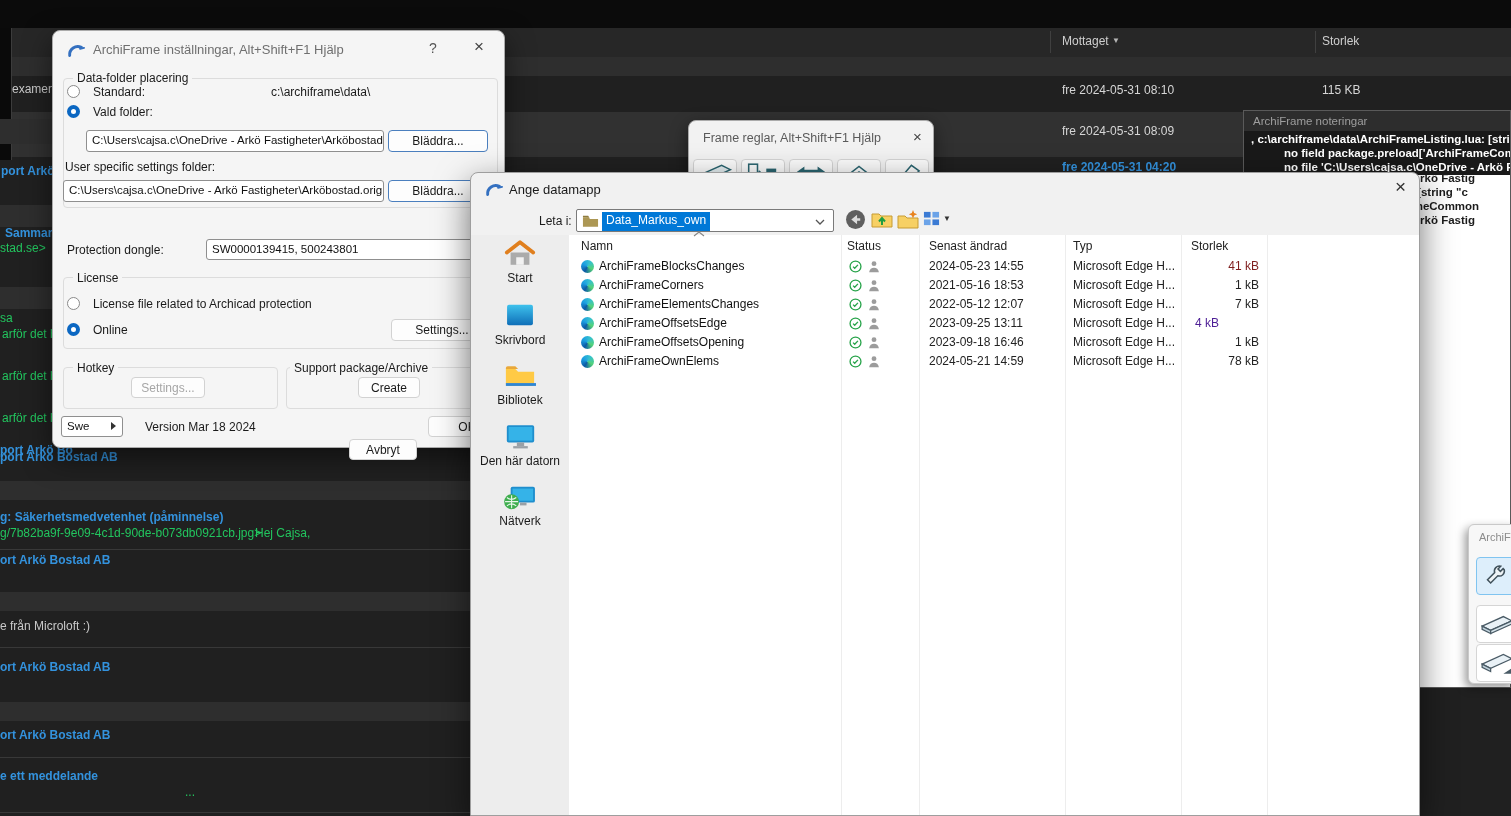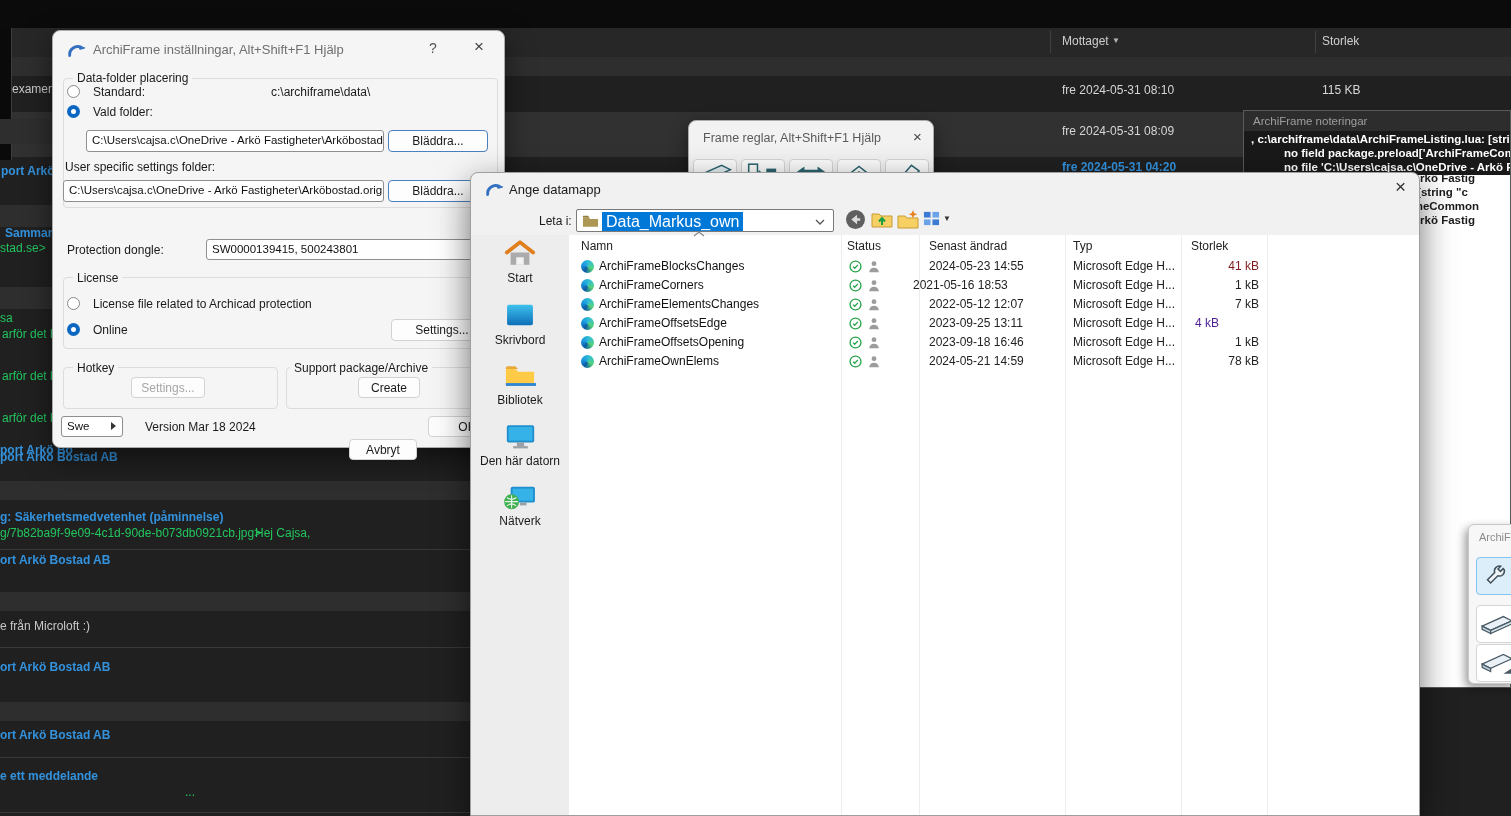--- a/index.html
+++ b/index.html
@@ -205,21 +205,21 @@
   </svg>
   <div class="dlg-title" style="left:38px;top:9px;color:#1a1a1a">Ange datamapp</div>
   <div class="x" style="left:924px;top:5px;font-size:19px;color:#333">×</div>
 
   <div class="lbl" style="left:68px;top:41px">Leta i:</div>
   <div class="abs" style="left:105px;top:36px;width:258px;height:23px;background:#fff;border:1px solid #7a7a7a;border-radius:2px;box-sizing:border-box">
     <svg width="17" height="14" viewBox="0 0 18 14" style="position:absolute;left:5px;top:4px">
       <path d="M1 3 v-1.5 h5.5 l1.5 2" fill="#8f7c40"></path>
       <path d="M1 3 h6 l1.5 2 H17 v8 H1z" fill="#ac9754"></path>
     </svg>
-    <div class="abs" style="left:25px;top:2px;height:17px;background:#0078d7;color:#fff;font-size:16px;padding:1px 4px;white-space:nowrap">Data_Markus_own</div>
+    <div class="abs" style="left:25px;top:2px;height:17px;background:#0078d7;color:#fff;font-size:12px;padding:1px 4px;white-space:nowrap">Data_Markus_own</div>
     <svg width="10" height="6" viewBox="0 0 10 6" style="position:absolute;right:8px;top:9px">
       <path d="M1 1 L5 5 L9 1" fill="none" stroke="#555" stroke-width="1.3"></path>
     </svg>
   </div>
   <div class="abs" style="left:374px;top:36px;width:21px;height:21px">
     <svg width="21" height="21" viewBox="0 0 20 20">
       <circle cx="10" cy="10" r="9" fill="#5f5f5f"></circle>
       <path d="M11.5 5.5 L6 10 l5.5 4.5 v-3.2 h3 v-2.6 h-3z" fill="#dcdcdc"></path>
     </svg>
   </div>
@@ -322,21 +322,21 @@
     <span class="abs" style="left:12px;top:3px;width:13px;height:13px;border-radius:50%;background:conic-gradient(from 210deg,#0c59a4,#1b9de2,#35c1cf,#54d378,#0c59a4)"></span>
     <span class="fl-txt" style="left:30px;top:2px">ArchiFrameCorners</span>
     <svg width="13" height="13" viewBox="0 0 16 16" style="position:absolute;left:280px;top:3px">
         <circle cx="8" cy="8" r="6.7" fill="#fff" stroke="#27a349" stroke-width="1.6"></circle>
         <path d="M5 8.2 l2 2 L11 6" fill="none" stroke="#27a349" stroke-width="1.6"></path>
       </svg>
     <svg width="12" height="13" viewBox="0 0 14 16" style="position:absolute;left:299px;top:3px">
         <circle cx="7" cy="4.5" r="3" fill="#9c9c9c"></circle>
         <path d="M1 15 c.6 -4 3 -5.6 6 -5.6 s5.4 1.6 6 5.6z" fill="#9c9c9c"></path>
       </svg>
-    <span class="fl-txt" style="left:344px;top:2px;color:#222">2021-05-16 18:53</span>
+    <span class="fl-txt" style="left:360px;top:2px;color:#222">2021-05-16 18:53</span>
     <span class="fl-txt" style="left:504px;top:2px;color:#222">Microsoft Edge H...</span>
     <span class="fl-txt" style="left:626px;top:2px;width:64px;text-align:right;color:#222">1 kB</span>
   </div>
   <div class="abs" style="left:98px;top:122px;width:852px;height:19px">
     <span class="abs" style="left:12px;top:3px;width:13px;height:13px;border-radius:50%;background:conic-gradient(from 210deg,#0c59a4,#1b9de2,#35c1cf,#54d378,#0c59a4)"></span>
     <span class="fl-txt" style="left:30px;top:2px">ArchiFrameElementsChanges</span>
     <svg width="13" height="13" viewBox="0 0 16 16" style="position:absolute;left:280px;top:3px">
         <circle cx="8" cy="8" r="6.7" fill="#fff" stroke="#27a349" stroke-width="1.6"></circle>
         <path d="M5 8.2 l2 2 L11 6" fill="none" stroke="#27a349" stroke-width="1.6"></path>
       </svg>

